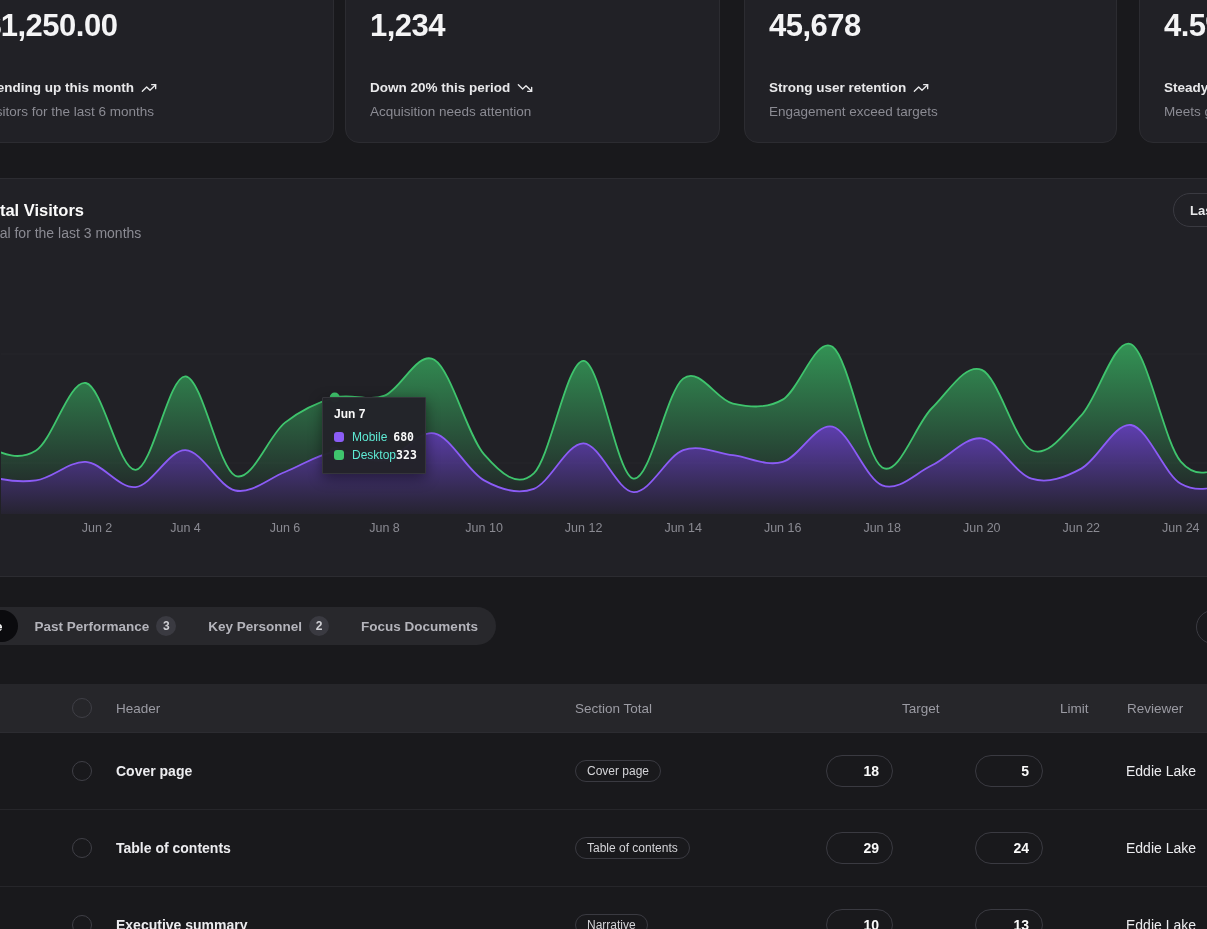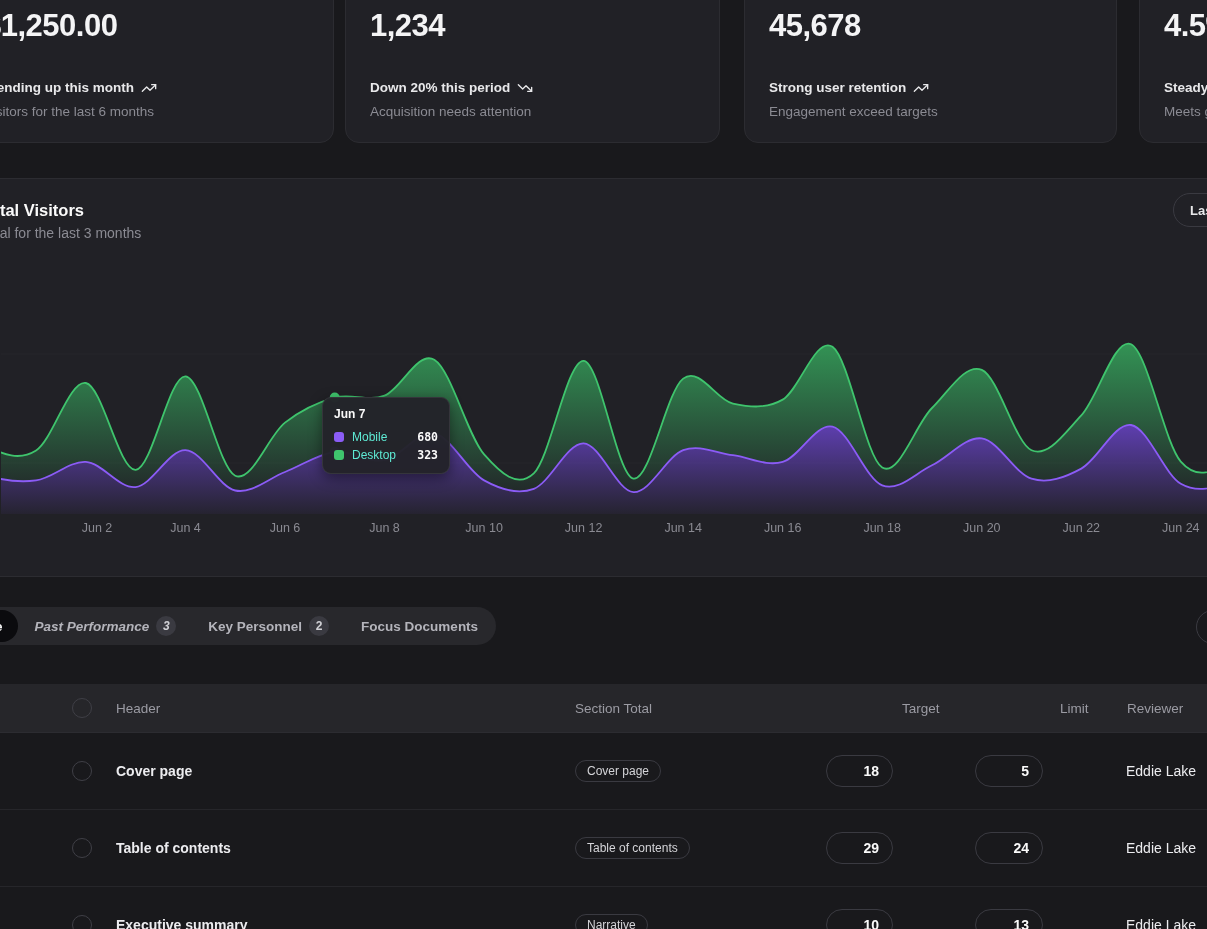--- a/index.html
+++ b/index.html
@@ -38,22 +38,22 @@
     font-size:13px;font-weight:600;color:#e8e8ea;background:transparent;
   }
   .chart-plot{position:absolute;left:24px;top:72px;width:1207px;height:312px;}
   .chart-plot svg{position:absolute;left:0;top:0;}
   .x-axis-label{
     position:absolute;top:270px;width:60px;margin-left:-30px;text-align:center;
     font-size:12.5px;color:#8a8a92;
   }
   
   .chart-tooltip{
-    position:absolute;left:321px;top:146px;width:128px;
-    background:rgba(35,35,41,.97);border:1px solid #35353b;border-radius:9px;
+    position:absolute;left:321px;top:146px;width:104px;
+    background:rgba(35,35,41,.97);border:1px solid #35353b;border-radius:1px;
     box-sizing:border-box;padding:9px 11px;box-shadow:0 4px 14px rgba(0,0,0,.45);
   }
   .tooltip-title{font-size:12px;font-weight:700;color:#fafafa;margin-bottom:7px;}
   .tooltip-row{display:flex;align-items:center;font-size:12px;height:18px;}
   .tooltip-swatch{width:10px;height:10px;border-radius:3px;margin-right:8px;flex:none;}
   .tooltip-label{color:#5eead4;}
   .tooltip-value{margin-left:auto;font-family:"DejaVu Sans Mono",monospace;font-size:11.5px;font-weight:700;color:#fafafa;}
   
   .tabs-bar{
     position:absolute;left:-62px;top:607px;height:38px;
@@ -213,21 +213,21 @@
           </div>
         </div>
     </div>
   </div>
 </section>
 
 <div class="tabs-bar" id="tabs-bar">
     <button class="tab active" style="border: none; background: rgb(11, 11, 14); font-family: inherit; cursor: pointer;">
       <span>Outline</span>
     </button>
-    <button class="tab" style="border: none; background: transparent; font-family: inherit; cursor: pointer; font-style: italic;">
+    <button class="tab" style="border: none; background: transparent; font-family: inherit; cursor: pointer;">
       <span>Past Performance</span>
       <span class="tab-badge">3</span>
     </button>
     <button class="tab" style="border: none; background: transparent; font-family: inherit; cursor: pointer;">
       <span>Key Personnel</span>
       <span class="tab-badge">2</span>
     </button>
     <button class="tab" style="border: none; background: transparent; font-family: inherit; cursor: pointer;">
       <span>Focus Documents</span>
     </button>

